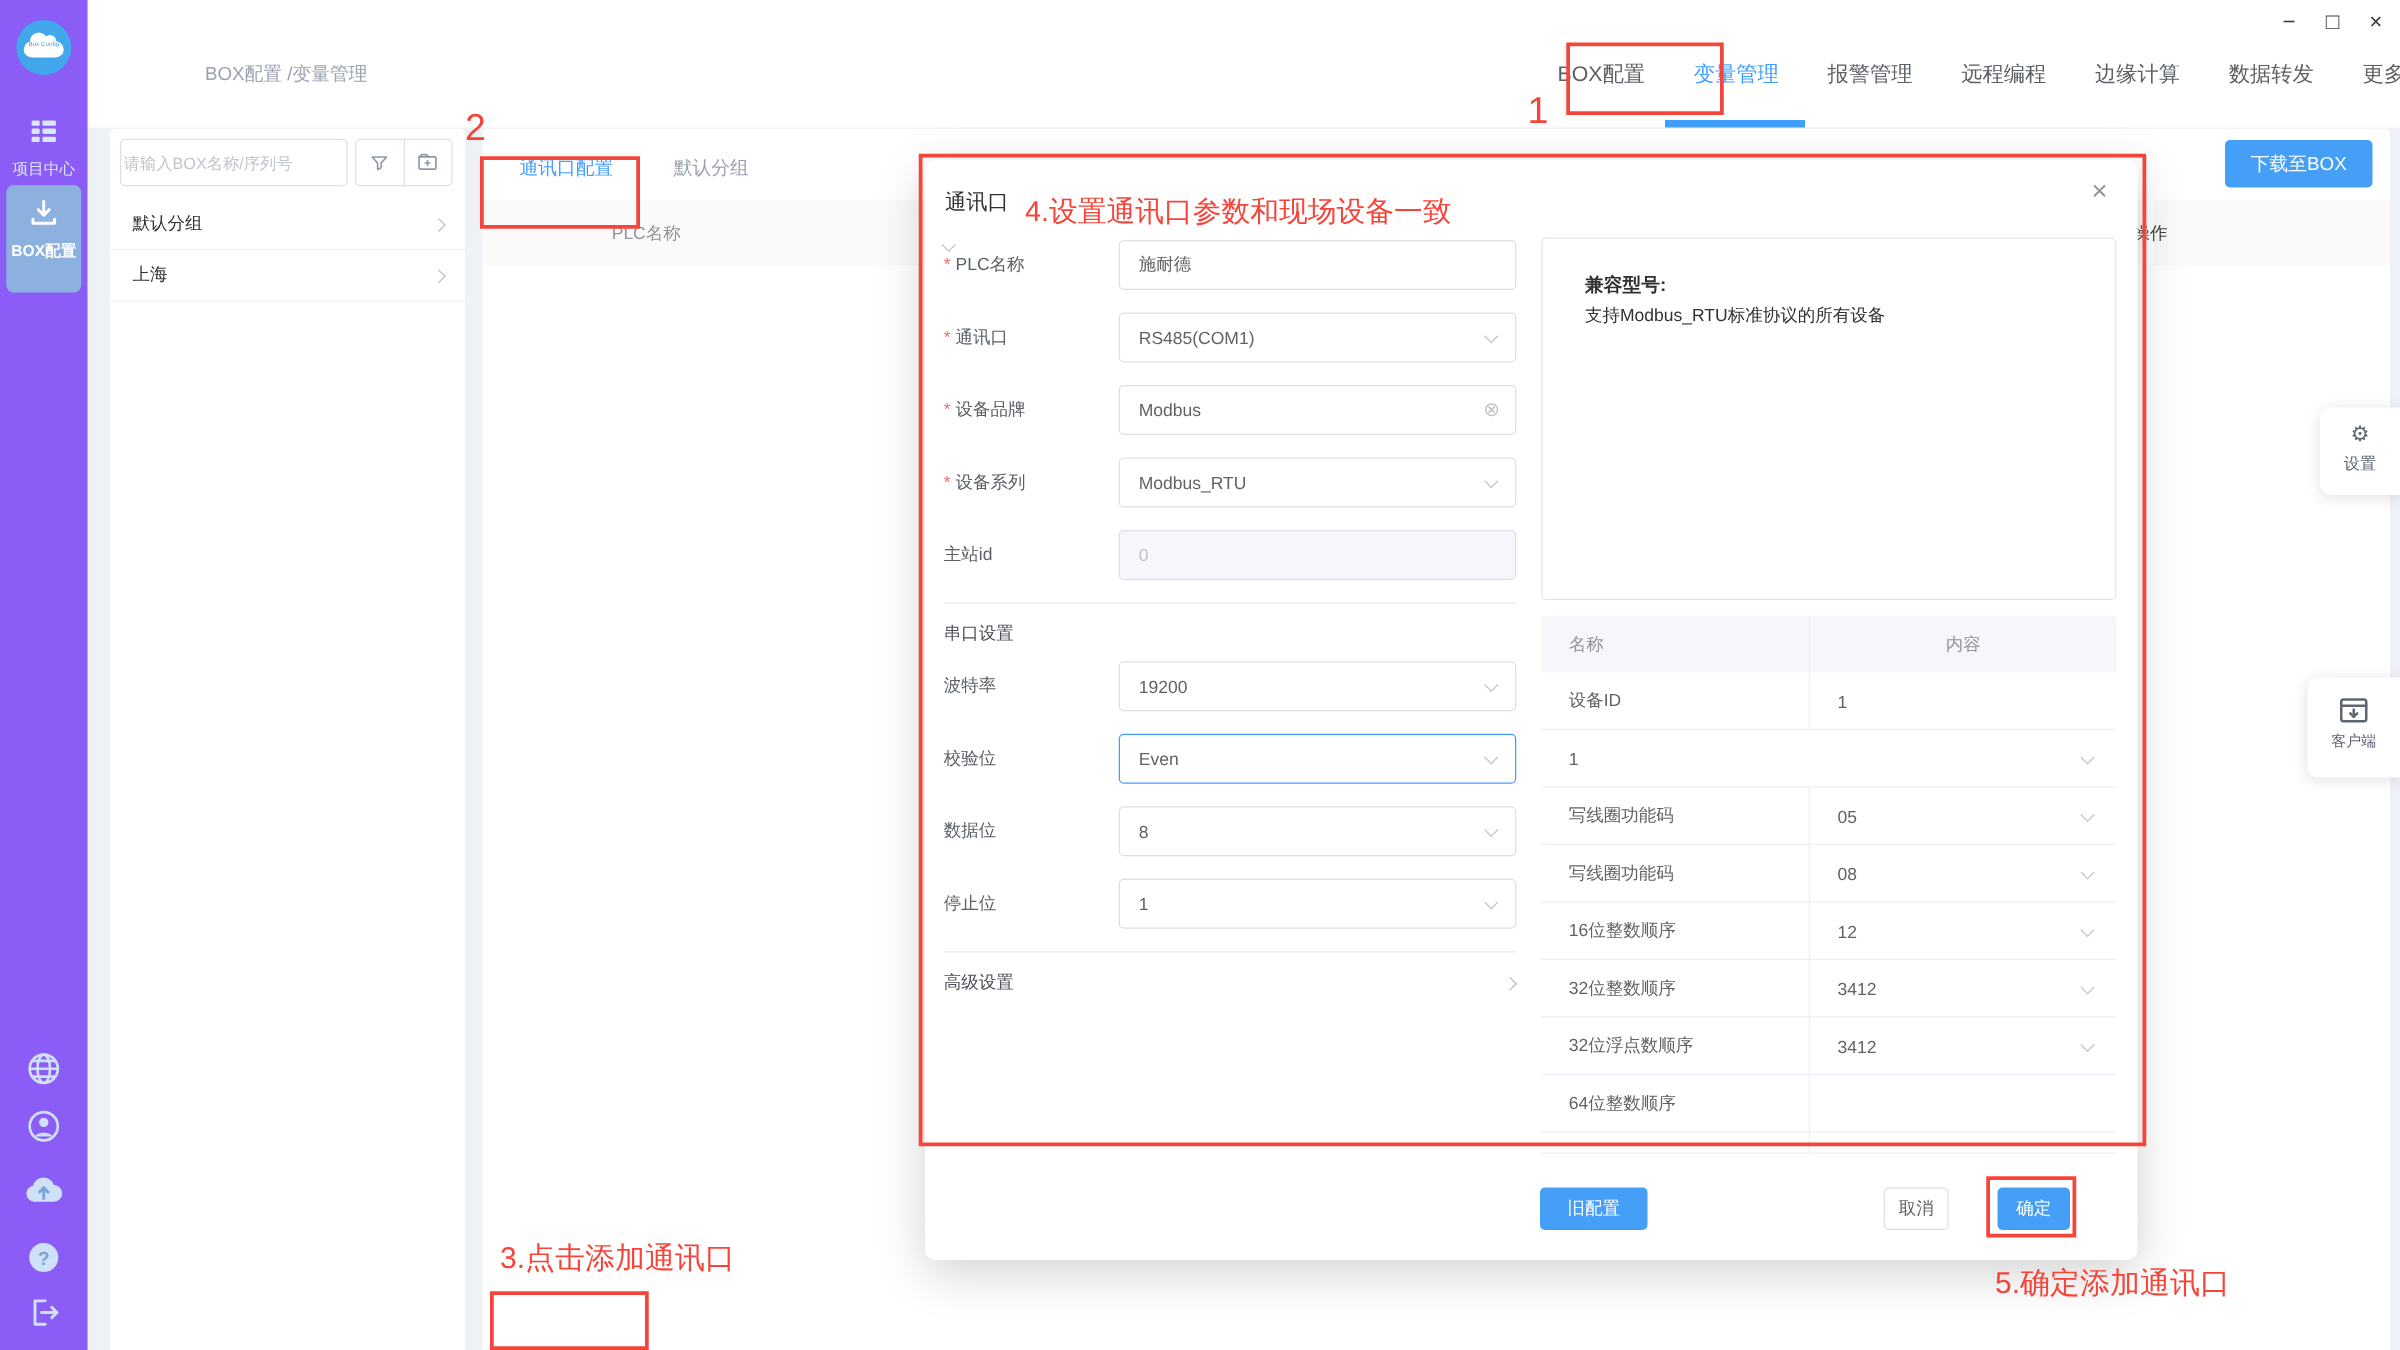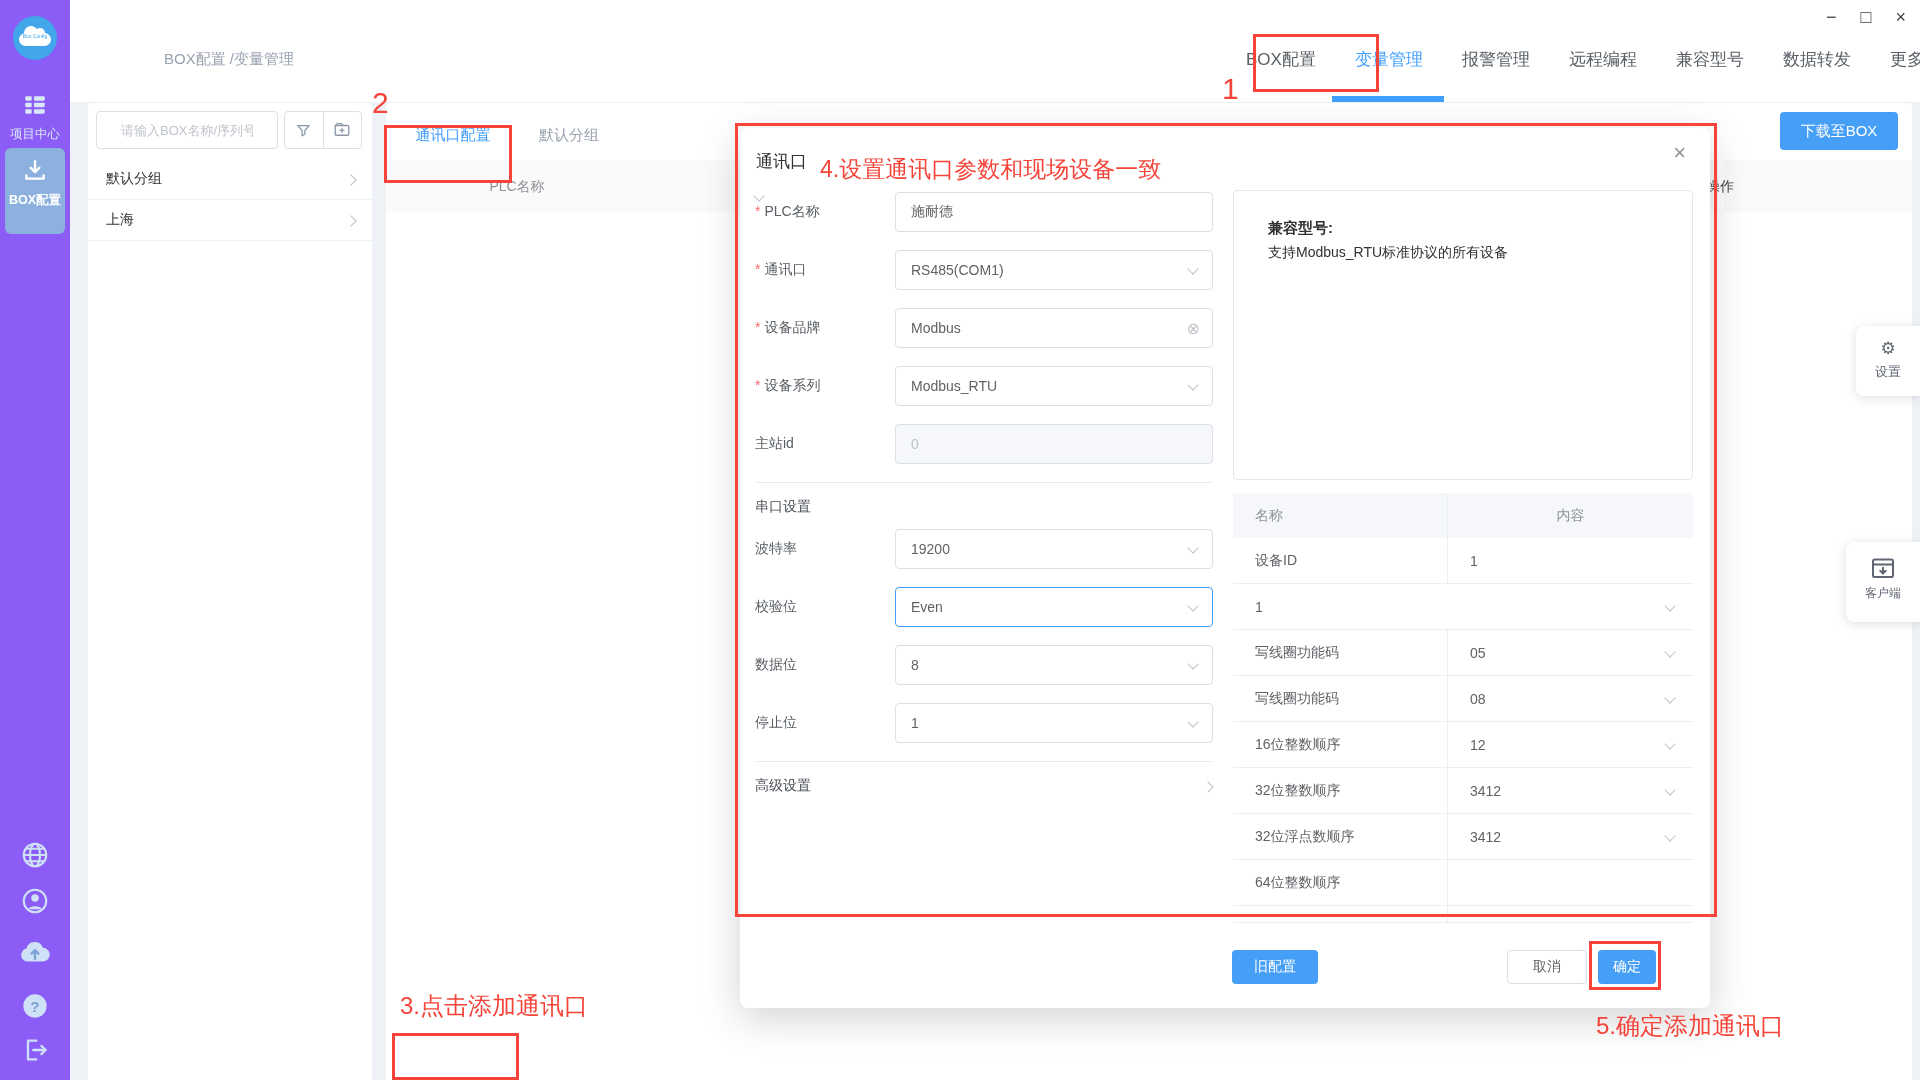--- a/index.html
+++ b/index.html
@@ -27,21 +27,21 @@
   .crumb { position:absolute; left:94px; top:50px; font-size:15px; color:#99a2b0; }
   .winctl { position:absolute; right:14px; top:4px; display:flex; gap:24px; color:#3b3f45; font-size:18px; }
   .winctl span { cursor:pointer; line-height:26px; }
   .nav { position:absolute; left:1176px; top:48px; display:flex; gap:39px; }
   .nav-item { font-size:17px; color:#5a6066; cursor:pointer; white-space:nowrap; }
   .nav-item.on { color:#409eff; }
   .nav-bar { position:absolute; left:1262px; top:96px; width:112px; height:6px; background:#409eff; }
 
   
   .lpanel { position:absolute; left:88px; top:103px; width:284px; height:977px; background:#fff; border-radius:4px 4px 0 0; z-index:1; }
-  .search { position:absolute; left:8px; top:8px; width:182px; height:38px; border:1px solid #dcdfe6; border-radius:4px; font-size:13px; color:#606266; padding:0 24px; outline:none; }
+  .search { position:absolute; left:8px; top:8px; width:182px; height:38px; border:1px solid #dcdfe6; border-radius:4px; font-size:13px; color:#606266; padding:0 2px; outline:none; }
   .search::placeholder { color:#c0c4cc; }
   .tools { position:absolute; left:196px; top:8px; width:78px; height:38px; border:1px solid #dcdfe6; border-radius:4px; display:flex; }
   .tools .t { flex:1; display:flex; align-items:center; justify-content:center; color:#8e99a8; cursor:pointer; }
   .tools .t:first-child { border-right:1px solid #dcdfe6; }
   .grouplist { position:absolute; left:0; top:56px; width:284px; }
   .grow { height:41px; border-bottom:1px solid #f1f2f4; display:flex; align-items:center; justify-content:space-between; padding:0 16px 0 18px; cursor:pointer; }
   .grow .gl { font-size:14px; color:#303133; }
 
   .mpanel { position:absolute; left:386px; top:103px; width:1526px; height:977px; background:#fff; border-radius:4px 4px 0 0; z-index:1; }
   .tab { position:absolute; top:10px; height:44px; line-height:44px; text-align:center; font-size:15px; cursor:pointer; }
@@ -179,21 +179,21 @@
     </div>
   </div>
 
   <div class="tophdr">
     <span class="crumb">BOX配置 /变量管理</span>
     <div class="nav" id="top-nav">
         <span class="nav-item">BOX配置</span>
         <span class="nav-item on">变量管理</span>
         <span class="nav-item">报警管理</span>
         <span class="nav-item">远程编程</span>
-        <span class="nav-item">兼容型号</span>
+        <span class="nav-item">边缘计算</span>
         <span class="nav-item">数据转发</span>
         <span class="nav-item">更多功能</span>
       </div>
     <div class="winctl">
       <span>−</span>
       <span>□</span>
       <span>×</span>
     </div>
     <div class="nav-bar"></div>
   </div>
@@ -433,21 +433,21 @@
             <div class="pc1">64位整数顺序</div>
           </div>
         </div>
       <div class="prow-part">
           <div class="pc1"></div>
           <div class="pc2"></div>
         </div>
     </div>
 
     <button class="btn-blue m-foot-btn" style="left:492px; top:822px; width:86px;text-align:center;">旧配置</button>
-    <button class="btn-plain m-foot-btn" style="left:767px; top:822px; width:80px;">取消</button>
+    <button class="btn-plain m-foot-btn" style="left:767px; top:822px; width:52px;">取消</button>
     <button class="btn-blue m-foot-btn" style="left:858px; top:822px; width:58px;">确定</button>
   </div>
 
   <div class="ann-txt" style="left:1222px; top:72px; font-size:30px;">1</div>
   <div class="ann-box" style="left:1253px; top:34px; width:126px; height:58px;"></div>
   <div class="ann-txt" style="left:372px; top:86px; font-size:30px;">2</div>
   <div class="ann-box" style="left:384px; top:125px; width:128px; height:58px;"></div>
   <div class="ann-box" style="left:735px; top:123px; width:982px; height:794px;"></div>
   <div class="ann-txt" style="left:820px; top:154px; font-size:23px; font-weight:500; z-index:10;">4.设置通讯口参数和现场设备一致</div>
   <div class="ann-txt" style="left:400px; top:990px; font-size:24px; font-weight:500;">3.点击添加通讯口</div>

